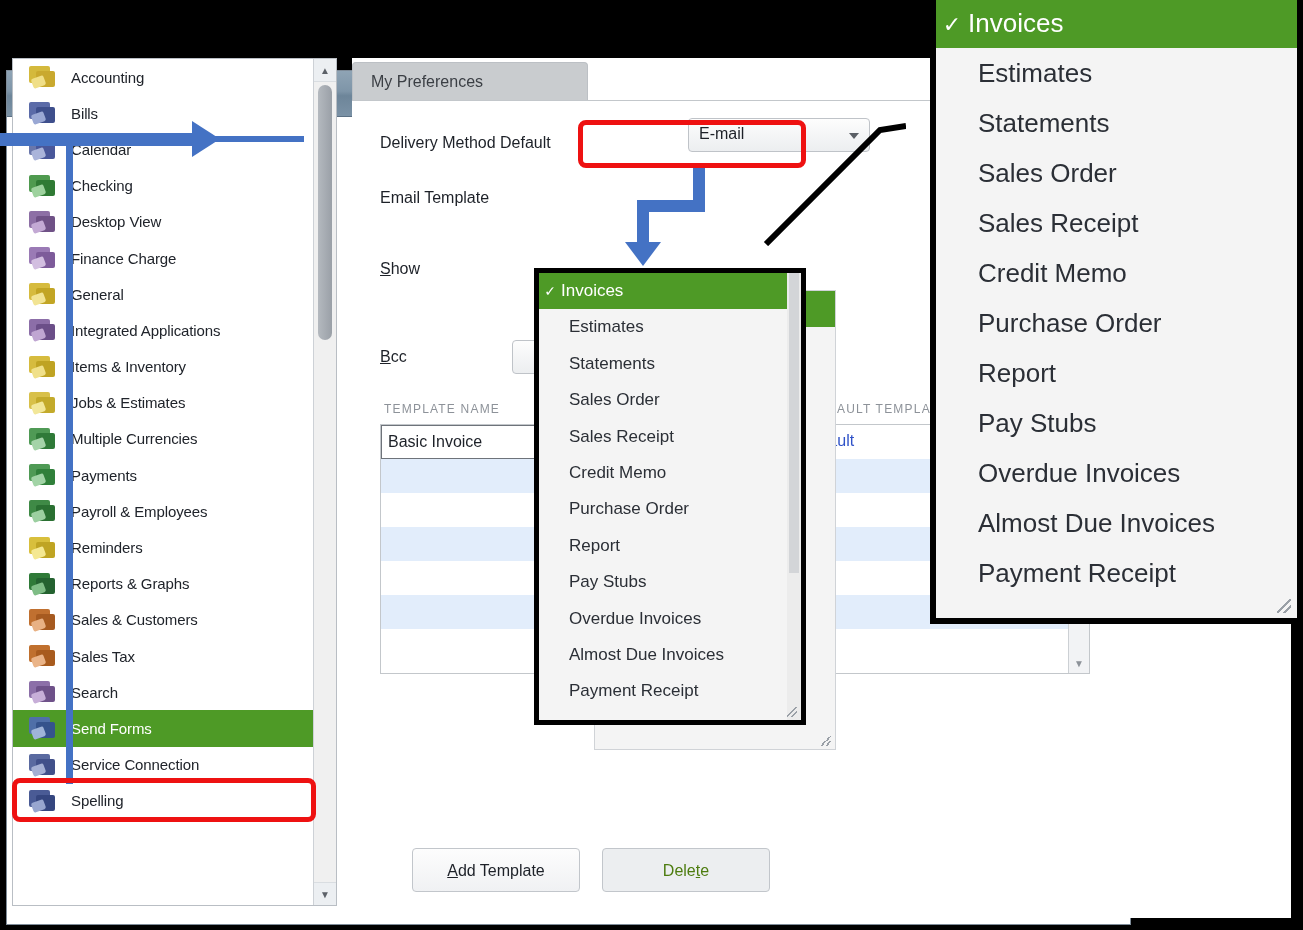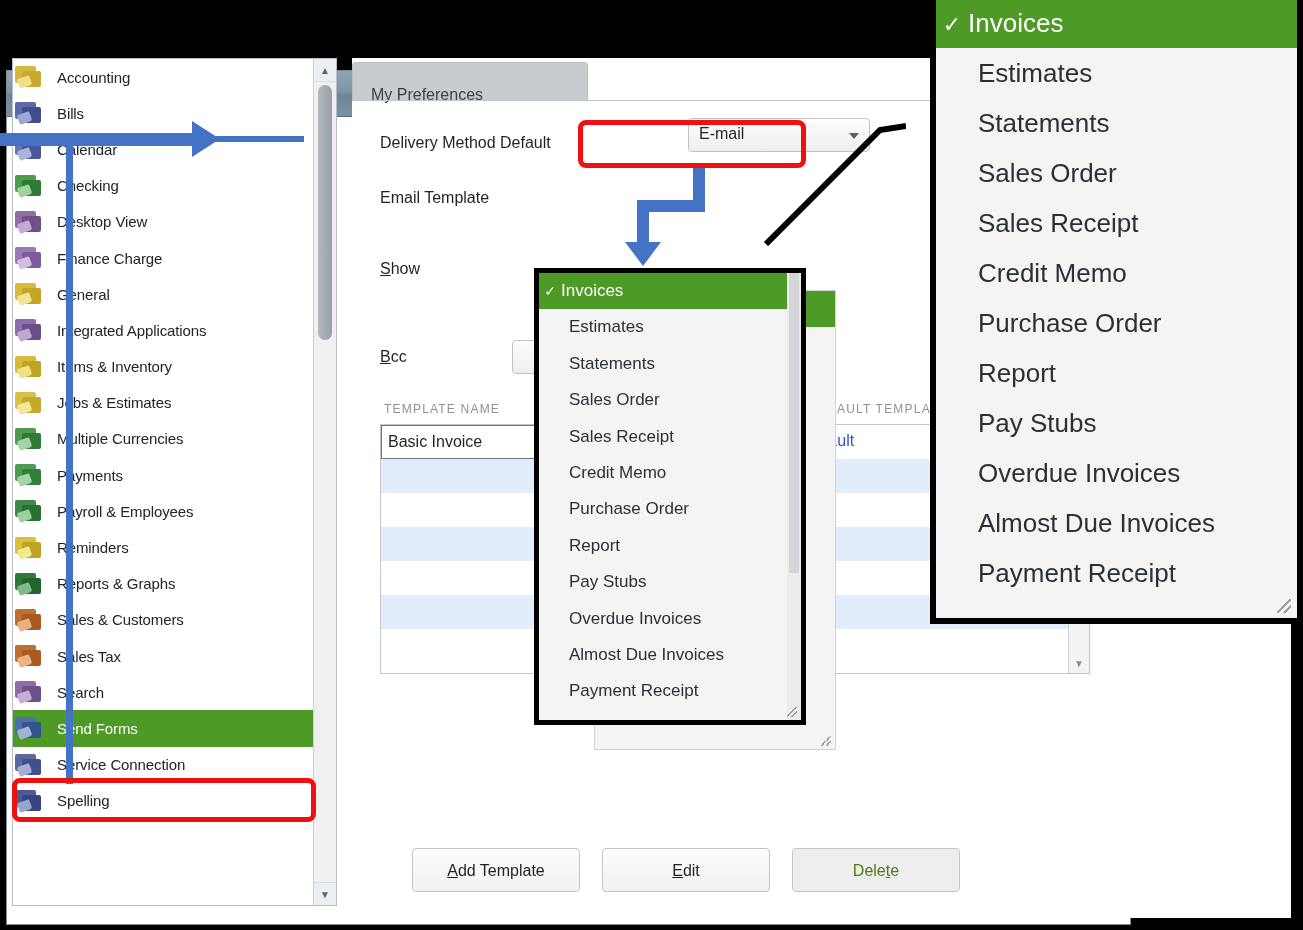--- a/index.html
+++ b/index.html
@@ -39,21 +39,21 @@
   #sidebar{
     position:absolute;left:12px;top:58px;width:325px;height:848px;
     background:#ffffff;
     border:1px solid #b9bec4;
     box-sizing:border-box;
     overflow:hidden;
   }
   #sidebar-inner{position:relative;height:100%;}
   .side-item{
     display:flex;align-items:center;height:36.2px;
-    padding-left:0;box-sizing:border-box;
+    padding-left:14px;box-sizing:border-box;
     position:relative;
   }
   .side-item .ico{
     width:32px;height:28px;flex:0 0 32px;margin-right:12px;
     position:relative;
   }
   .side-item .lbl{
     font-size:15px;color:#20242b;white-space:nowrap;
     letter-spacing:-.1px;
   }
@@ -85,21 +85,21 @@
   }
 
   
   #panel{
     position:absolute;left:352px;top:58px;right:12px;bottom:12px;
     background:#ffffff;
   }
   #tabstrip{position:absolute;left:0;top:0;height:44px;width:100%;}
   .tab{
     position:absolute;top:4px;height:38px;line-height:38px;
-    padding:13px 18px;box-sizing:border-box;
+    padding:0 18px;box-sizing:border-box;
     font-size:16px;color:#20242b;
     border:1px solid #bcc0c5;border-bottom:none;
     border-radius:4px 4px 0 0;
   }
   .tab.inactive{left:0;background:#c9cccf;color:#3b3f45;width:236px;}
   .tab.active{left:240px;background:#ffffff;width:214px;}
   #tab-underline{
     position:absolute;left:0;top:42px;width:100%;height:1px;background:#c3c7cb;
   }
 
@@ -520,21 +520,20 @@
           </div>
         <div id="grid-scroll">
           <div class="thumb"></div>
           <div class="dn">▼</div>
         </div>
       </div>
     </div>
 
     <div id="btnrow">
       <div class="btn"><u>A</u>dd Template</div>
-      <div class="btn"><u>E</u>dit</div>
       <div class="btn disabled">Dele<u>t</u>e</div>
     </div>
   </div>
 </div>
 
 <div id="menu-behind" class="menu">
   <div class="menu-items">
       <div class="item sel"><span class="chk">✓</span><span>Invoices</span></div>
       <div class="item">Estimates</div>
       <div class="item">Statements</div>

